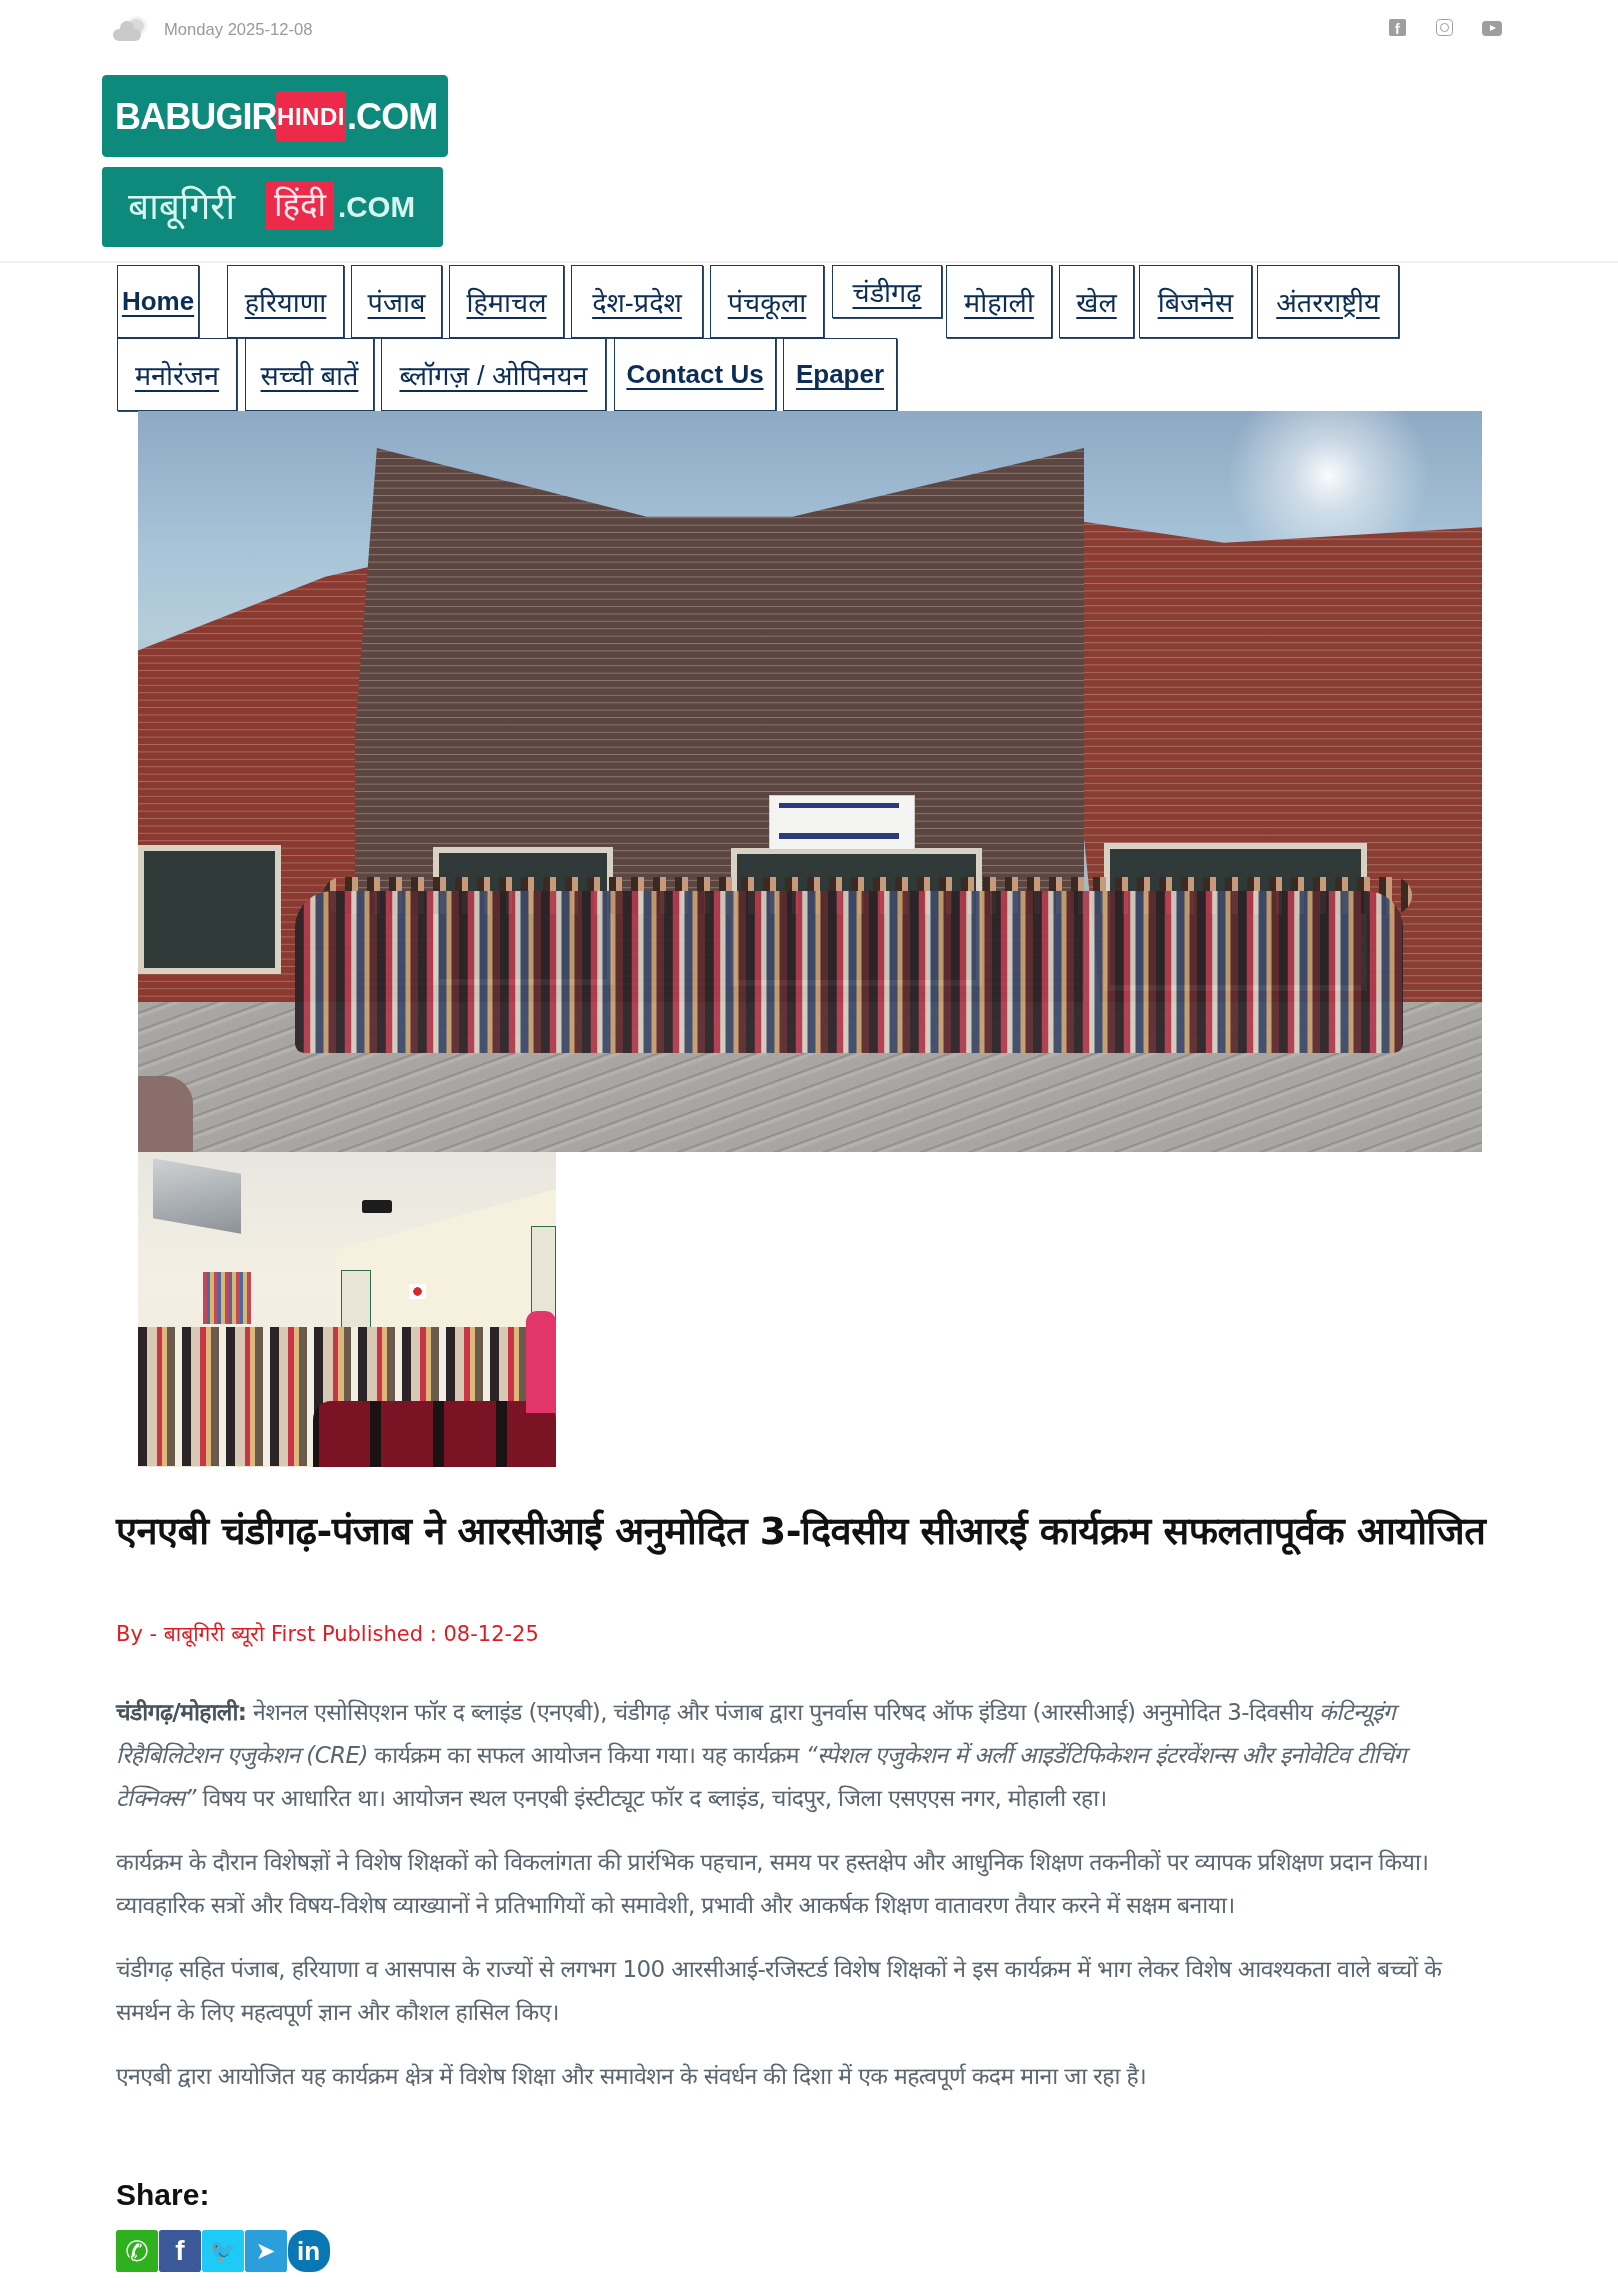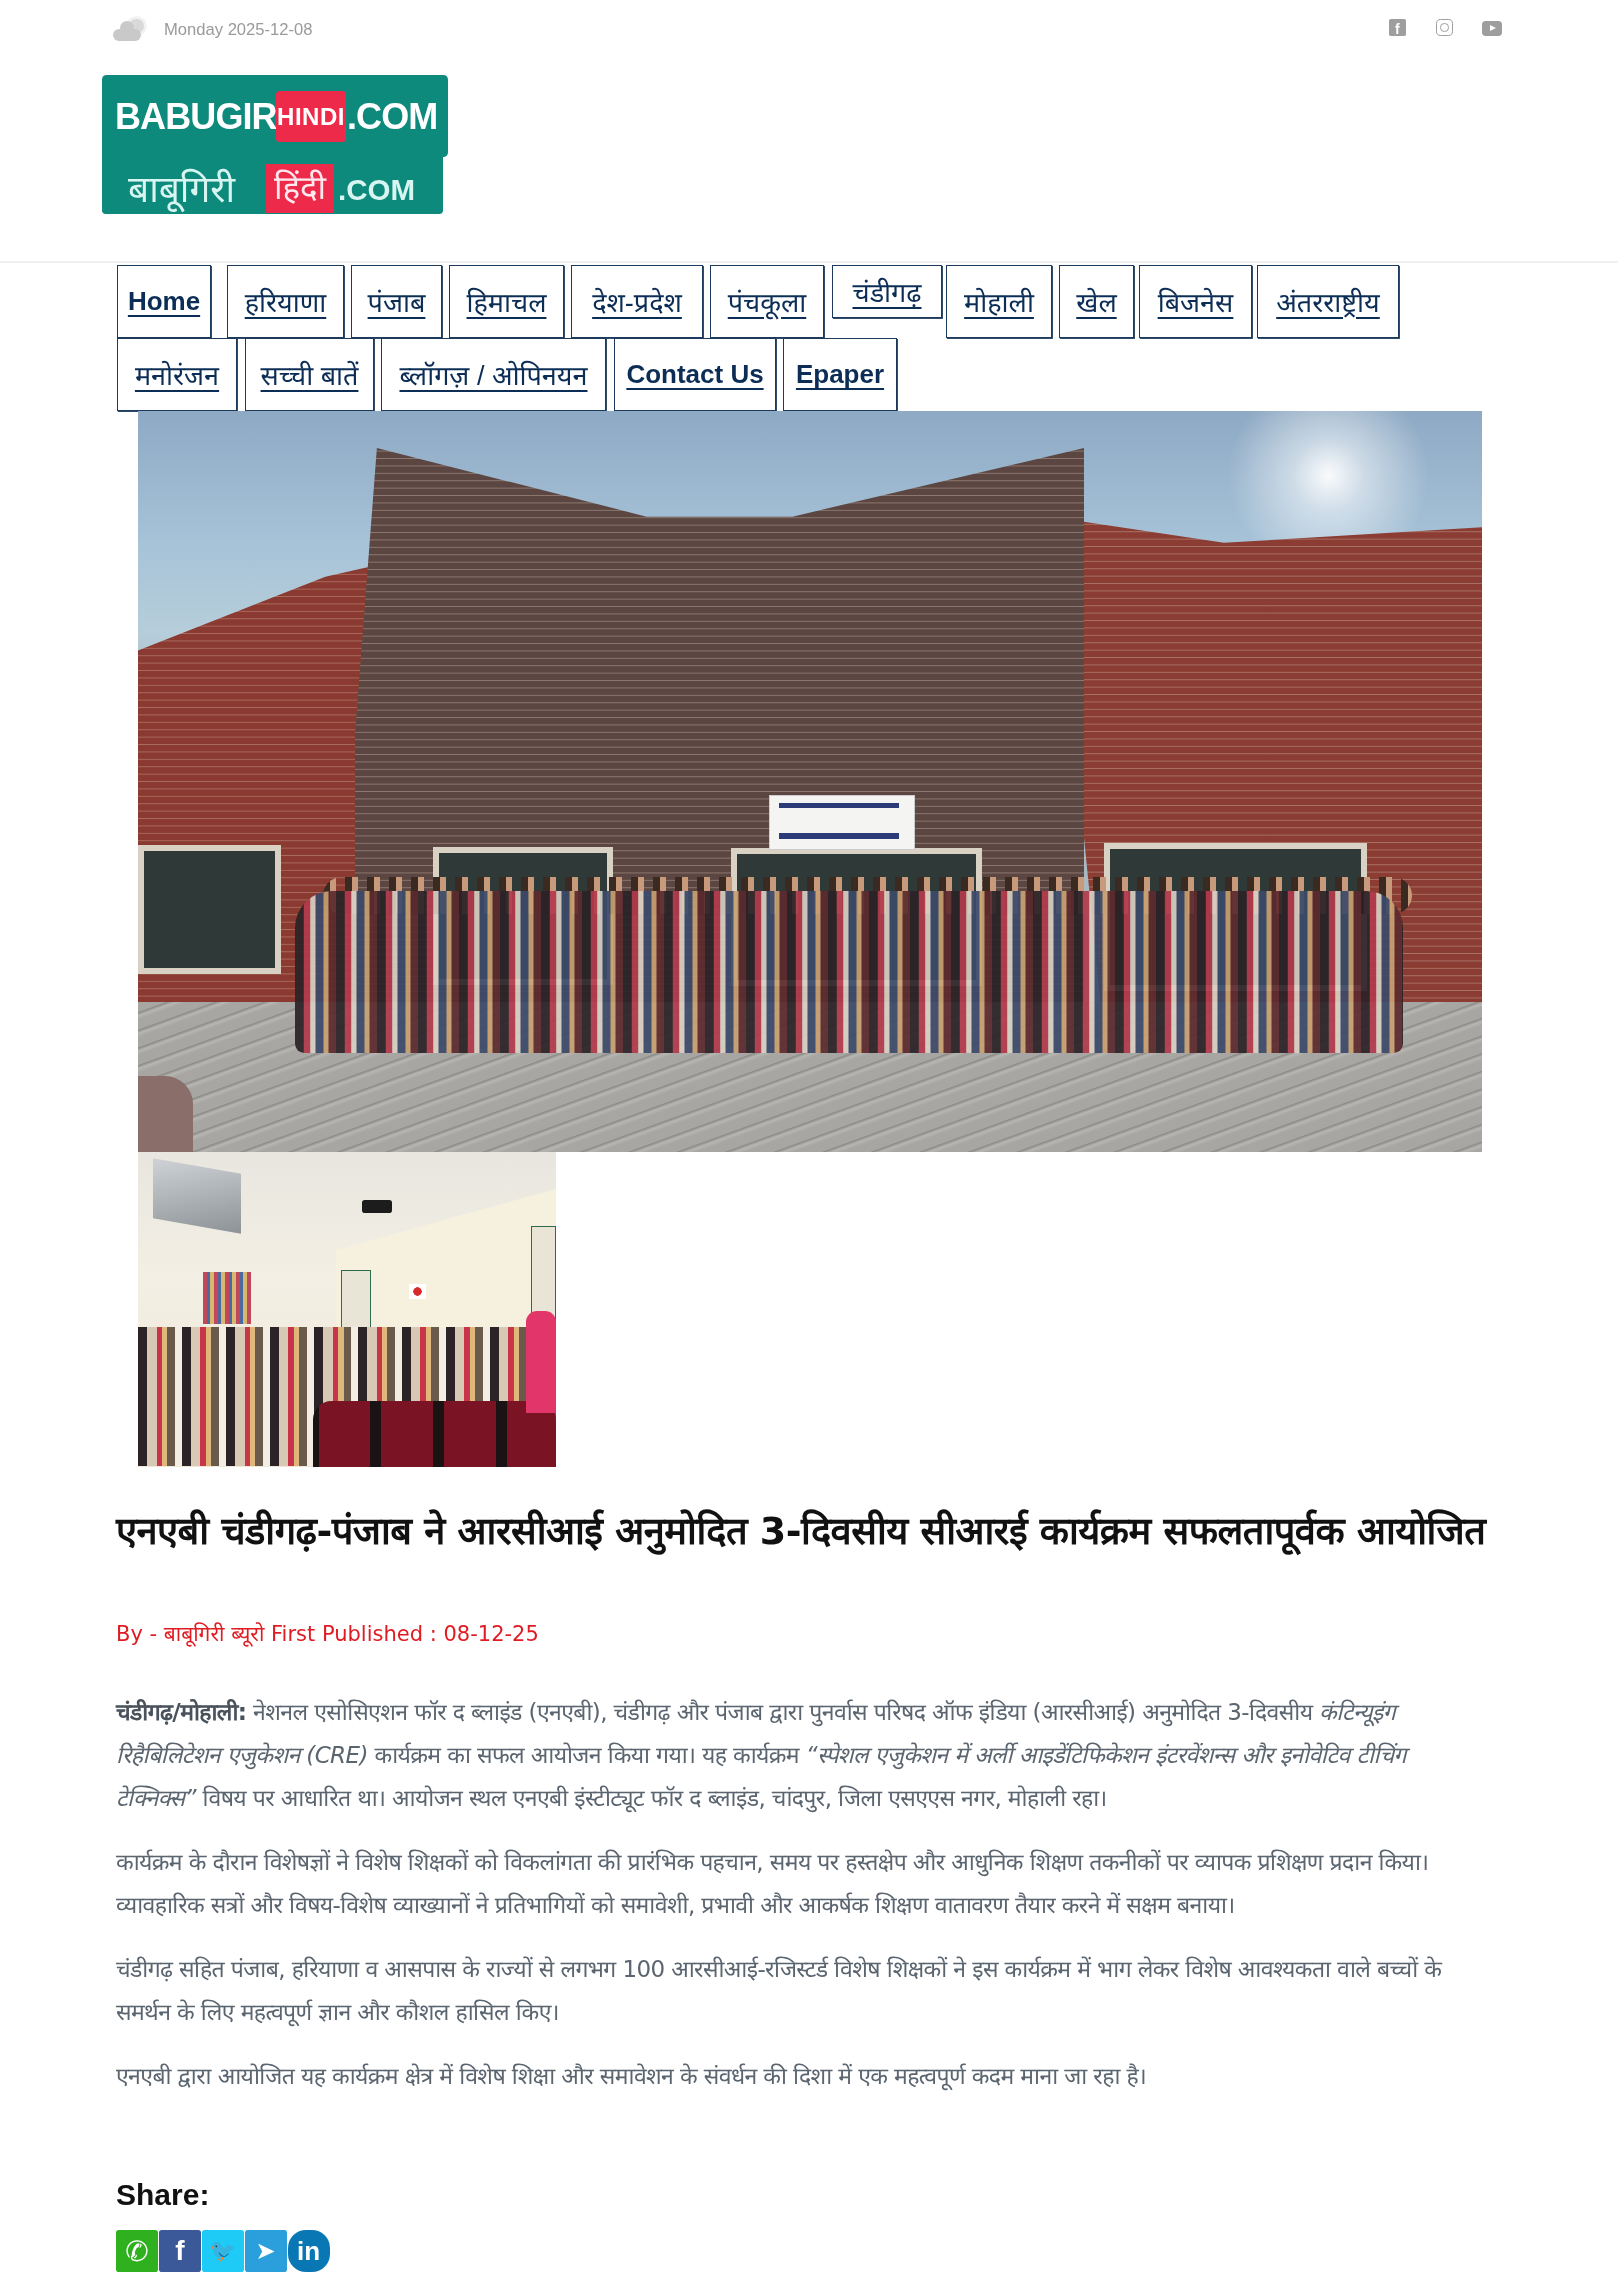--- a/index.html
+++ b/index.html
@@ -18,21 +18,21 @@
   .social.ig { left: 1436px; width: 16.6px; height: 16.6px; border: 1.8px solid #9e9e9e; border-radius: 4.6px; }
   .social.ig:before { content: ""; width: 6.5px; height: 6.5px; border: 1.8px solid #9e9e9e; border-radius: 50%; }
   .social.yt { left: 1482px; width: 20px; height: 14.8px; background: #9e9e9e; border-radius: 3.7px; top: 21px; }
   .social.yt:before { content: ""; border-left: 6.5px solid #fff; border-top: 3.7px solid transparent; border-bottom: 3.7px solid transparent; margin-left: 1.8px; }
 
   
   .logo1 { position: absolute; left: 102px; top: 75px; width: 346px; height: 82px; background: #0e8a7d; border-radius: 4.6px; }
   .logo1 .en { position: absolute; left: 13px; top: 21px; font-size: 36px; font-weight: bold; color: #fff; letter-spacing: -0.9px; line-height: 41px; }
   .logo1 .badge { position: absolute; left: 174px; top: 15.7px; width: 70px; height: 51px; background: #ee2a4a; border-radius: 3.7px; color: #fff; font-size: 24px; font-weight: bold; text-align: center; line-height: 51px; letter-spacing: 0.5px; }
   .logo1 .com { position: absolute; left: 245px; top: 21px; font-size: 36px; font-weight: bold; color: #fff; line-height: 41px; letter-spacing: -0.9px; }
-  .logo2 { position: absolute; left: 102px; top: 150px; width: 341px; height: 64px; background: #0e8a7d; border-radius: 3.7px; }
+  .logo2 { position: absolute; left: 102px; top: 167px; width: 341px; height: 80px; background: #0e8a7d; border-radius: 3.7px; }
   .logo2 .hi { position: absolute; left: 26px; top: 16.6px; font-size: 37px; color: #d8f6f1; line-height: 46px; }
   .logo2 .badge { position: absolute; left: 164px; top: 14px; width: 68px; height: 49px; background: #ee2a4a; color: #ffe8ee; font-size: 33px; text-align: center; line-height: 48px; }
   .logo2 .com { position: absolute; left: 236px; top: 21px; font-size: 29.5px; font-weight: bold; color: #d8f6f1; line-height: 37px; }
 
   .divider { position: absolute; left: 0; top: 261px; width: 1619px; height: 1.8px; background: #f0f0f0; }
 
   
   .nav-item { position: absolute; border: 1.8px solid #1b3a5c; box-shadow: 0.9px 0.9px 0 #1b3a5c; background: #fff; color: #0c2e56; text-decoration: underline; text-underline-offset: 4.6px; font-size: 27px; display: flex; align-items: center; justify-content: center; white-space: nowrap; }
   .nav-item.en { font-weight: bold; font-size: 26px; }
 
@@ -97,21 +97,21 @@
 </a>
 <a class="logo2">
   <span class="hi">बाबूगिरी</span>
   <span class="badge">हिंदी</span>
   <span class="com">.COM</span>
 </a>
 
 <div class="divider"></div>
 
 <nav>
-  <a class="nav-item en" style="left:117px;top:265px;width:94px;height:73px;">Home</a>
+  <a class="nav-item en" style="left:117px;top:265px;width:82px;height:73px;">Home</a>
   <a class="nav-item" style="left:227px;top:265px;width:117px;height:73px;">हरियाणा</a>
   <a class="nav-item" style="left:351px;top:265px;width:91px;height:73px;">पंजाब</a>
   <a class="nav-item" style="left:449px;top:265px;width:115px;height:73px;">हिमाचल</a>
   <a class="nav-item" style="left:571px;top:265px;width:132px;height:73px;">देश-प्रदेश</a>
   <a class="nav-item" style="left:710px;top:265px;width:114px;height:73px;">पंचकूला</a>
   <a class="nav-item" style="left:832px;top:265px;width:110px;height:53px;">चंडीगढ़</a>
   <a class="nav-item" style="left:946px;top:265px;width:106px;height:73px;">मोहाली</a>
   <a class="nav-item" style="left:1059px;top:265px;width:75px;height:73px;">खेल</a>
   <a class="nav-item" style="left:1139px;top:265px;width:113px;height:73px;">बिजनेस</a>
   <a class="nav-item" style="left:1257px;top:265px;width:142px;height:73px;">अंतरराष्ट्रीय</a>

